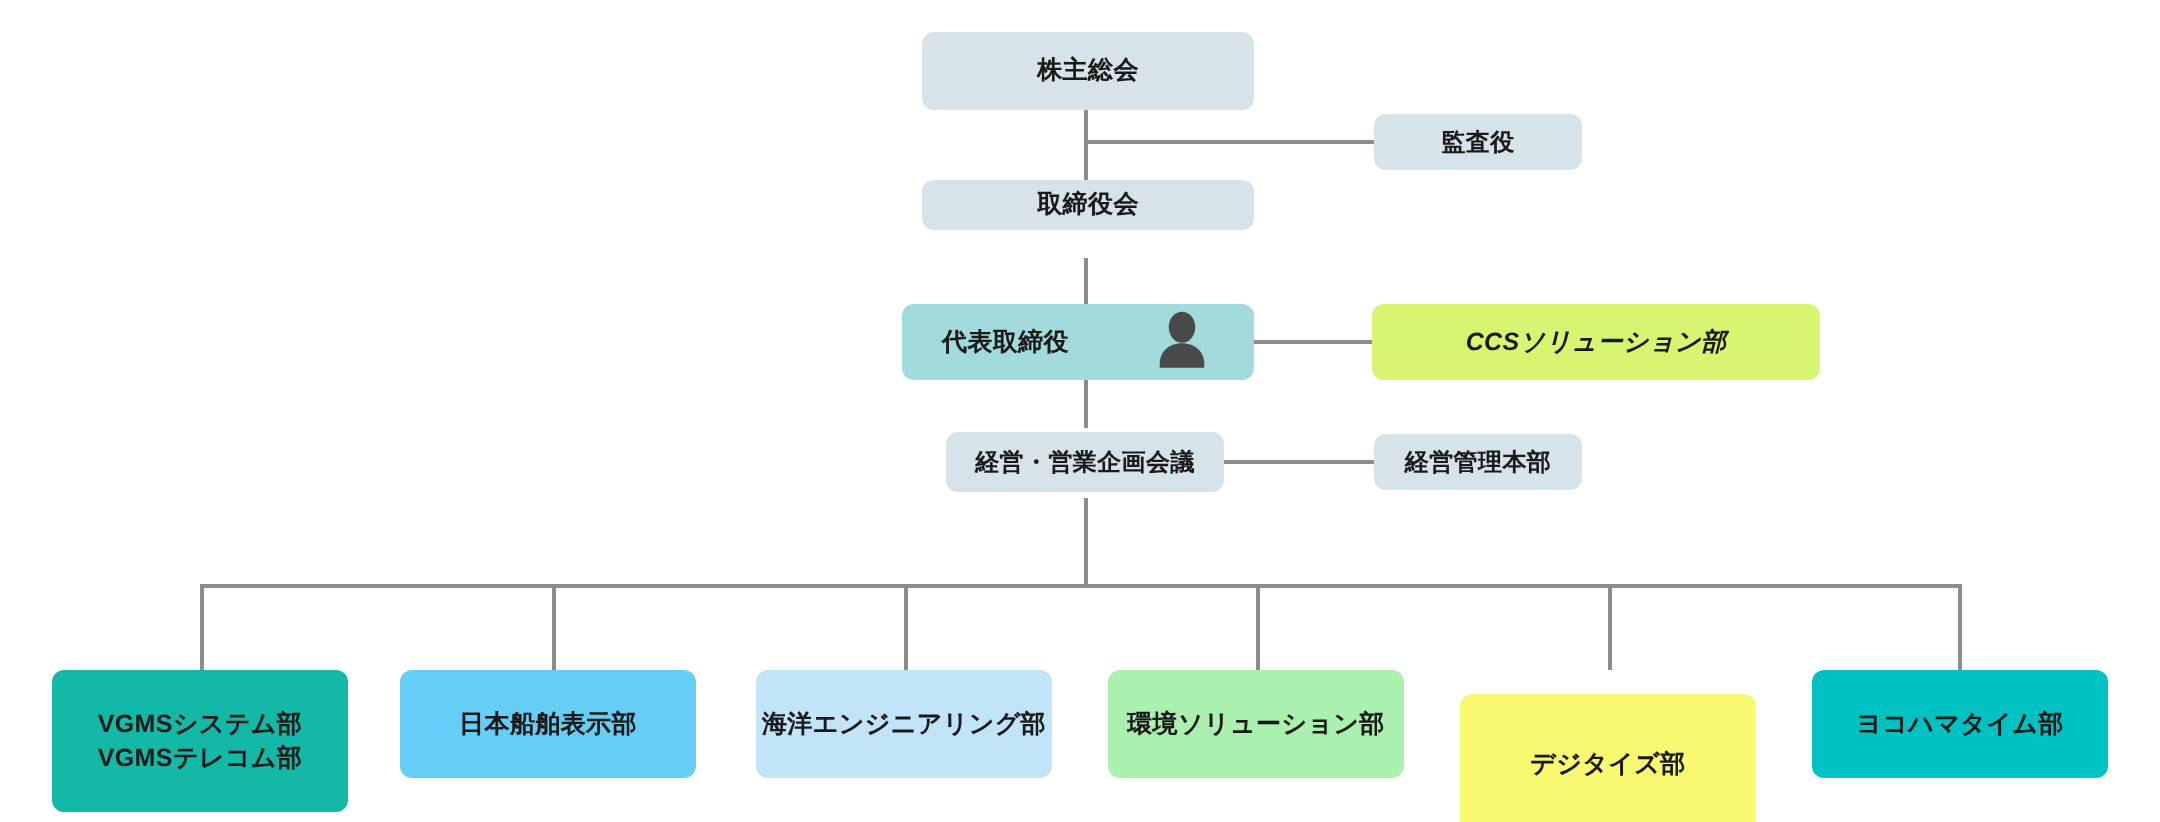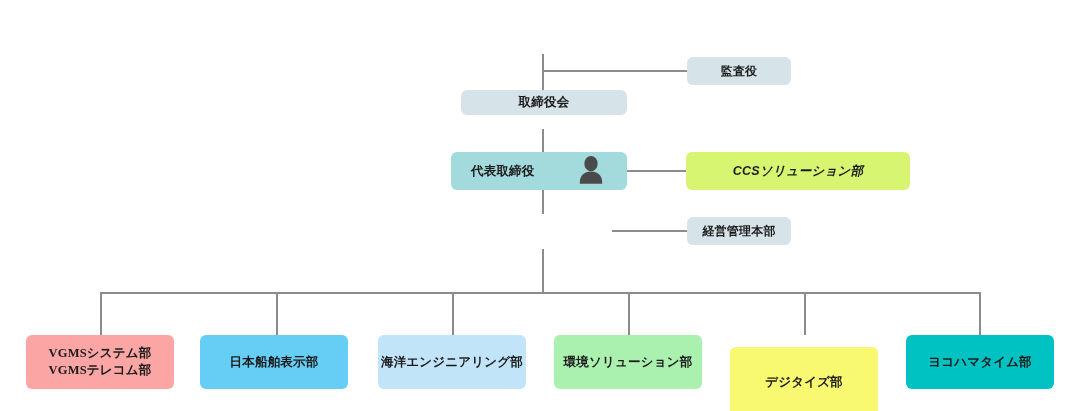--- a/index.html
+++ b/index.html
@@ -94,20 +94,23 @@
 
   <div class="line h" style="left:100px; top:292px; width:880px;"></div>
 
   <div class="line v" style="left:100px; top:292px; height:43px;"></div>
   <div class="line v" style="left:276px; top:292px; height:43px;"></div>
   <div class="line v" style="left:452px; top:292px; height:43px;"></div>
   <div class="line v" style="left:628px; top:292px; height:43px;"></div>
   <div class="line v" style="left:804px; top:292px; height:43px;"></div>
   <div class="line v" style="left:979px; top:292px; height:43px;"></div>
 
+  <div class="node mgmt" style="left:461px; top:16px; width:166px; height:39px;">
+    <span class="node-label">株主総会</span>
+  </div>
 
   <div class="node side" style="left:687px; top:57px; width:104px; height:28px;">
     <span class="node-label">監査役</span>
   </div>
 
   <div class="node mgmt" style="left:461px; top:90px; width:166px; height:25px;">
     <span class="node-label">取締役会</span>
   </div>
 
   <div class="node exec" style="left:451px; top:152px; width:176px; height:38px;">
@@ -117,26 +120,29 @@
     <svg viewBox="0 0 64 64" xmlns="http://www.w3.org/2000/svg" aria-hidden="true">
       <ellipse cx="32" cy="20" rx="12.5" ry="14.5" fill="#4a4a4a"></ellipse>
       <path d="M32 35c-13 0-21 8.5-21 19.5V58h42v-3.5C53 43.5 45 35 32 35z" fill="#4a4a4a"></path>
     </svg>
   </span>
 
   <div class="node" style="left:686px; top:152px; width:224px; height:38px; background:#d8f571; font-size:12.5px;font-style:italic;">
     <span class="node-label">CCSソリューション部</span>
   </div>
 
+  <div class="node mgmt" style="left:473px; top:216px; width:139px; height:30px; font-size:12px;">
+    <span class="node-label">経営・営業企画会議</span>
+  </div>
 
   <div class="node side" style="left:687px; top:217px; width:104px; height:28px;">
     <span class="node-label">経営管理本部</span>
   </div>
 
-  <div class="node dept" style="left:26px; top:335px; width:148px; height:54px; background:#fca5a5;font-family:Liberation Serif, serif;">
+  <div class="node dept" style="left:26px; top:335px; width:148px; height:71px; background:#14b8a6;">
     <span class="node-label">VGMSシステム部
 VGMSテレコム部</span>
   </div>
 
   <div class="node dept" style="left:200px; top:335px; width:148px; height:54px; background:#66cdf5;">
     <span class="node-label">日本船舶表示部</span>
   </div>
 
   <div class="node dept" style="left:378px; top:335px; width:148px; height:54px; background:#c2e4f8;">
     <span class="node-label">海洋エンジニアリング部</span>

